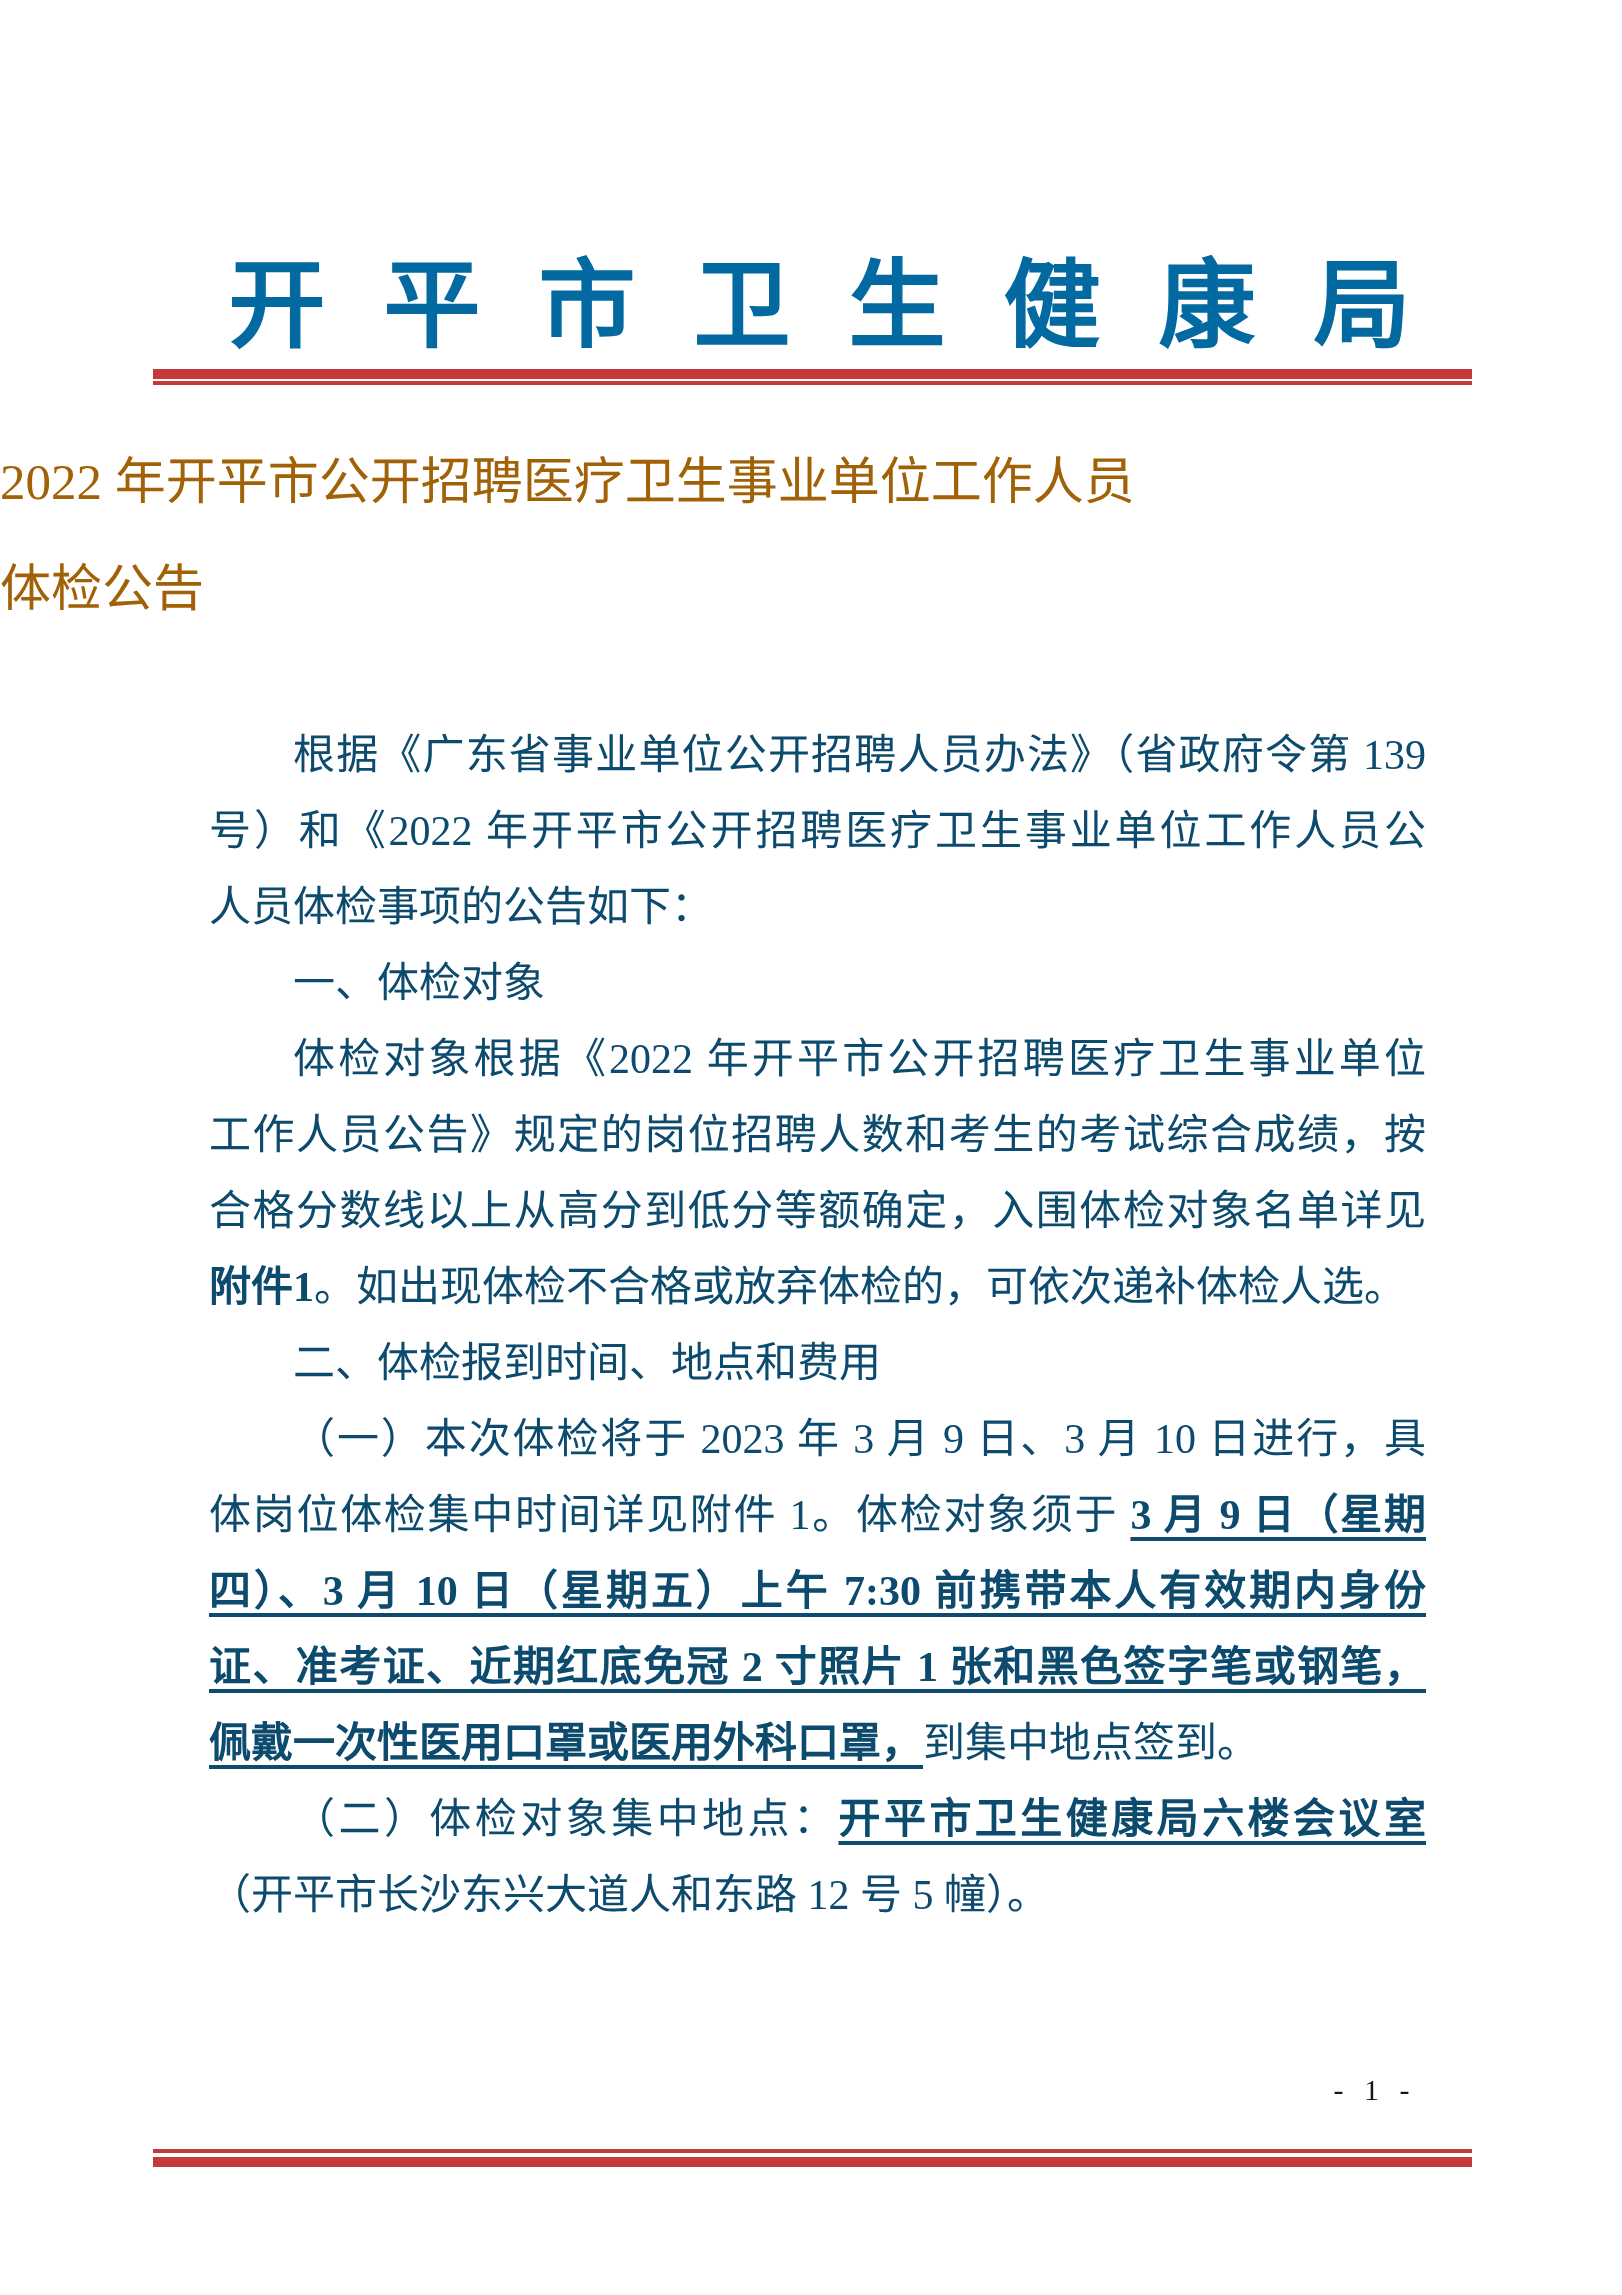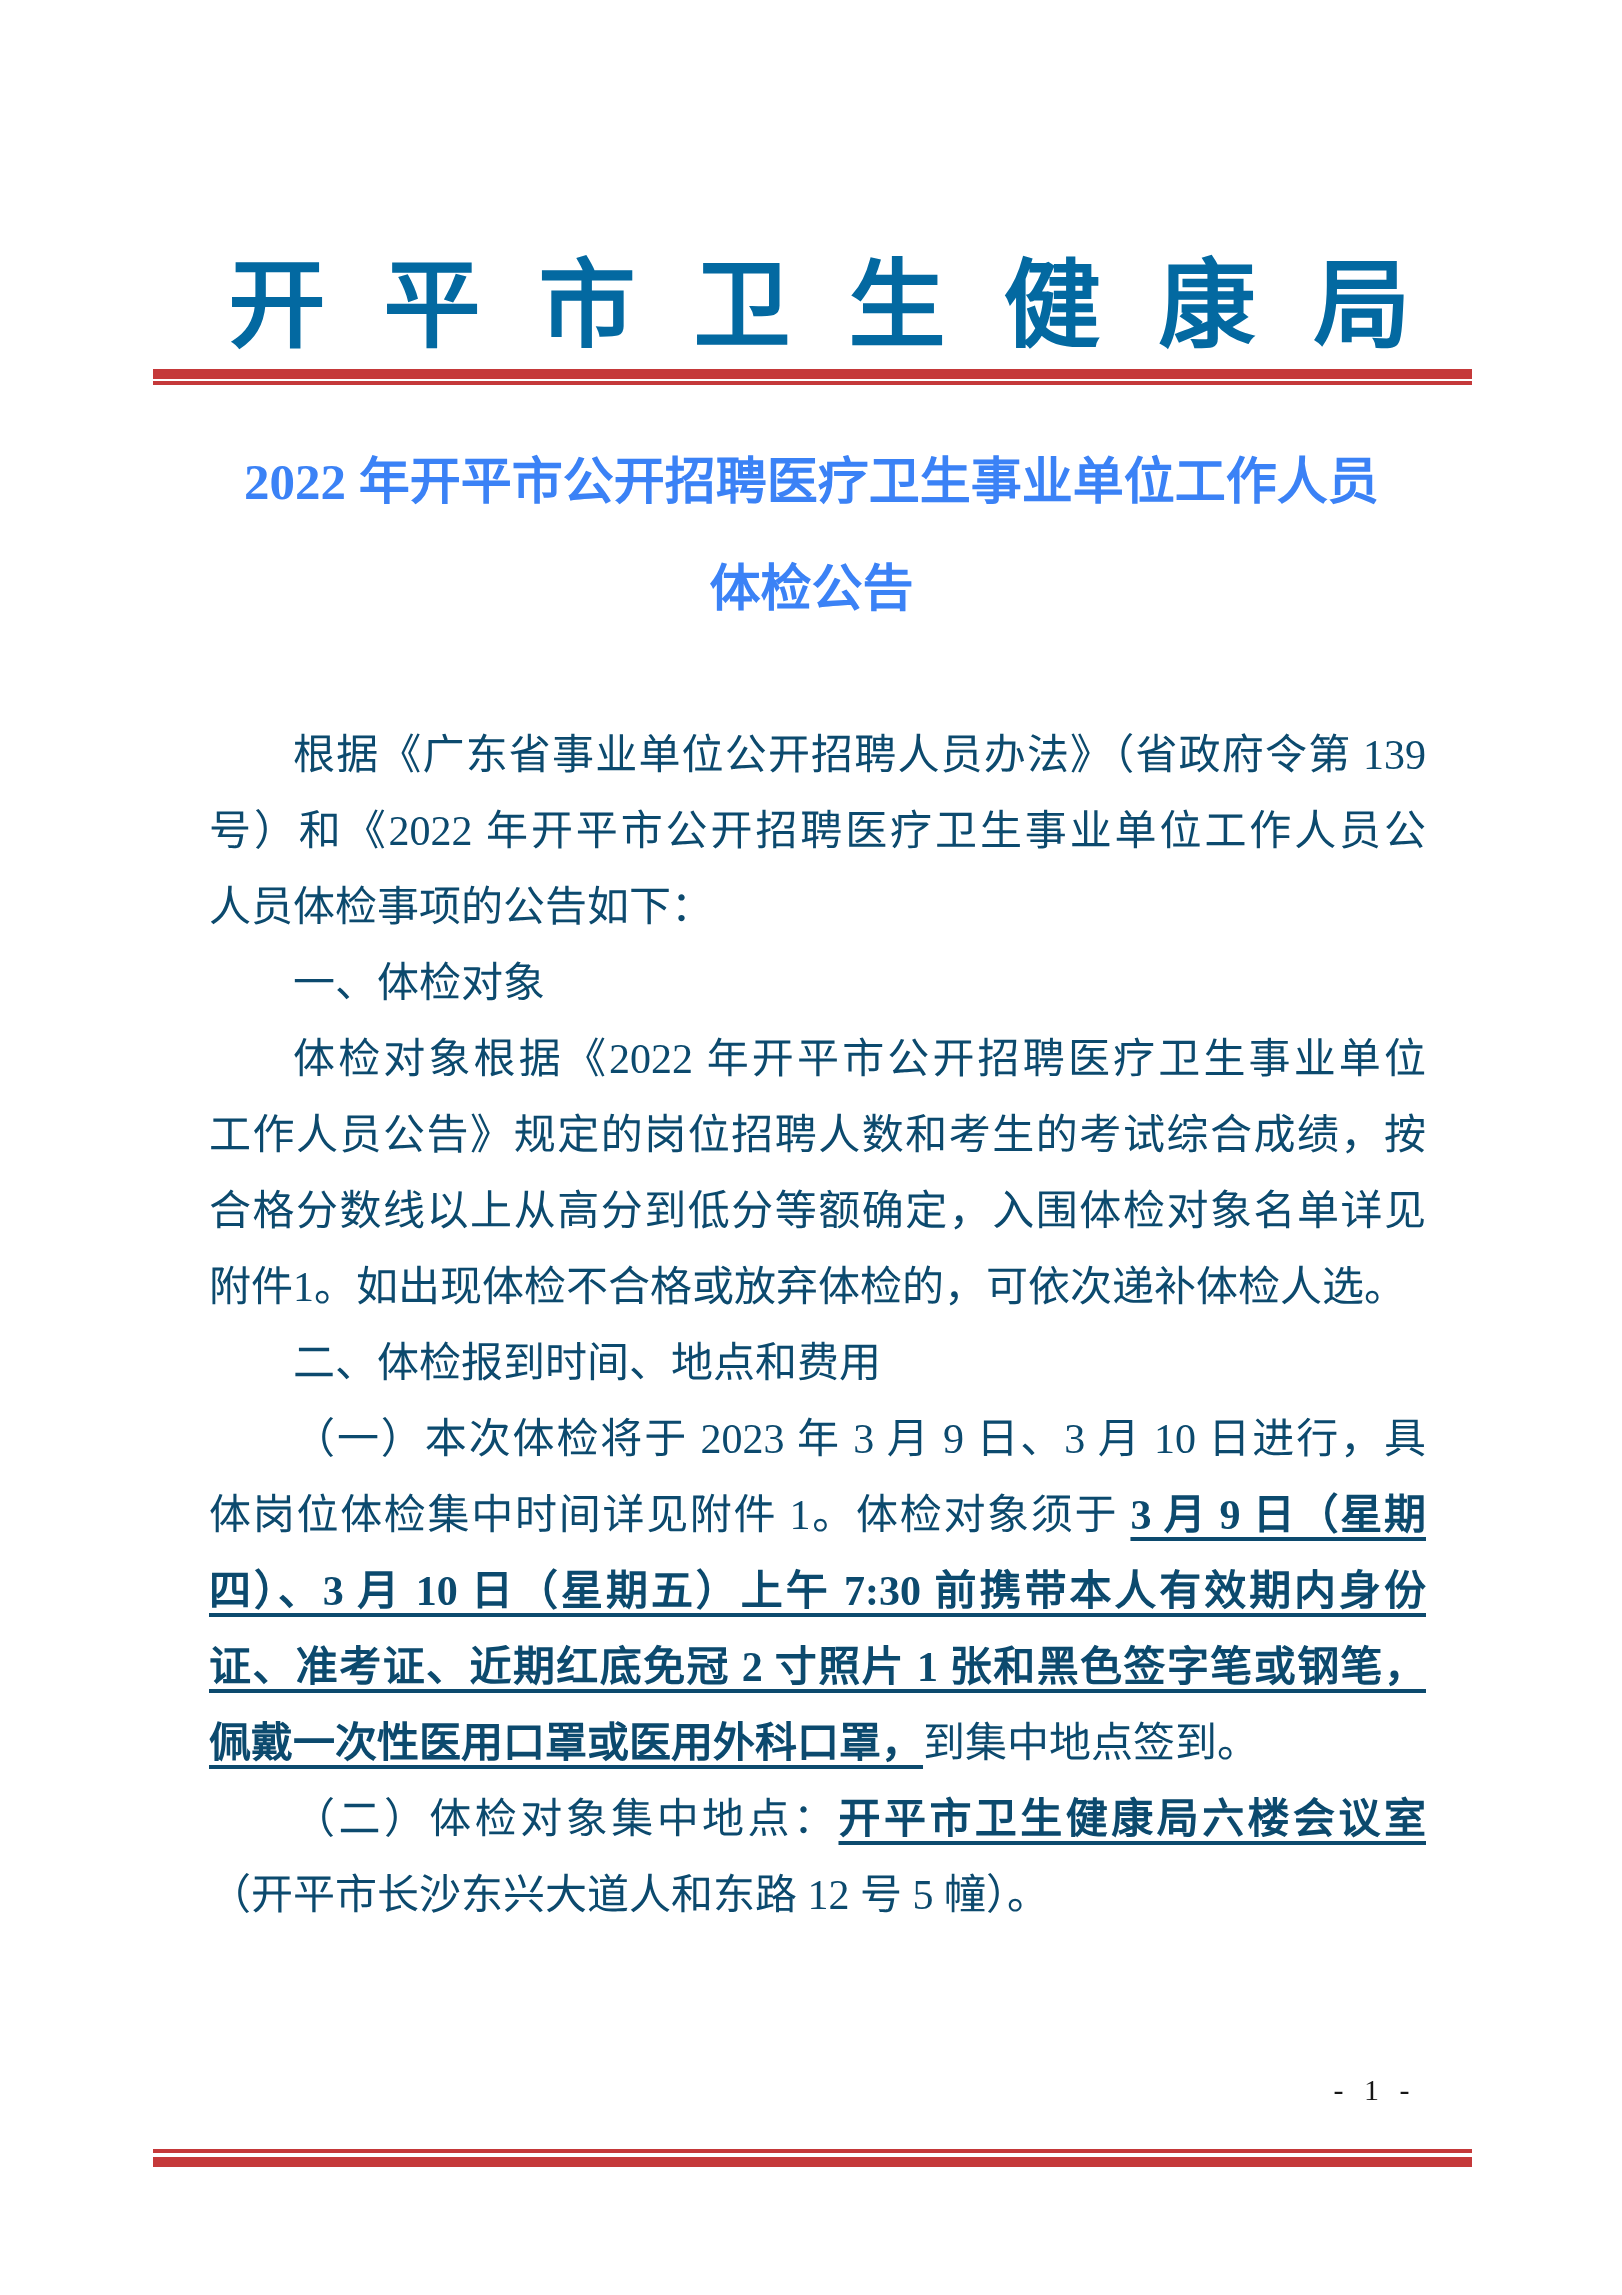--- a/index.html
+++ b/index.html
@@ -49,25 +49,25 @@
   .rule-thin  { height: 3.9px; }
   .rules-top .rule-thin { margin-top: 2px; }
   .rules-bottom .rule-thick { margin-top: 4.6px; }
 
   
   .doc-title {
     position: absolute;
     top: 429px;
     left: 0;
     width: 100%;
-    text-align: center;
+    text-align: left;
     font-size: 51px;
     line-height: 107px;
-    font-weight: bold;
-    color: #3b82f6;
+    font-weight: normal;
+    color: #a16207;
   }
 
   
   .body-text {
     position: absolute;
     top: 717px;
     left: 209px;
     width: 1217px;
     font-size: 42px;
     line-height: 76px;
@@ -76,21 +76,21 @@
   .line { text-align: left; }
   .just {
     text-align: justify;
     text-align-last: justify;
   }
   .indent { text-indent: 2em; }
   .heading {
     font-family: "Liberation Sans", "DejaVu Sans", sans-serif;
     font-weight: normal;
   }
-  .b { font-weight: normal; }
+  .b { font-weight: bold; }
   .bu {
     font-weight: bold;
     text-decoration: underline;
     text-decoration-thickness: 3.9px;
     text-underline-offset: 7.9px;
     font-family: Liberation Serif, serif;
   }
 
   
   .pageno {

